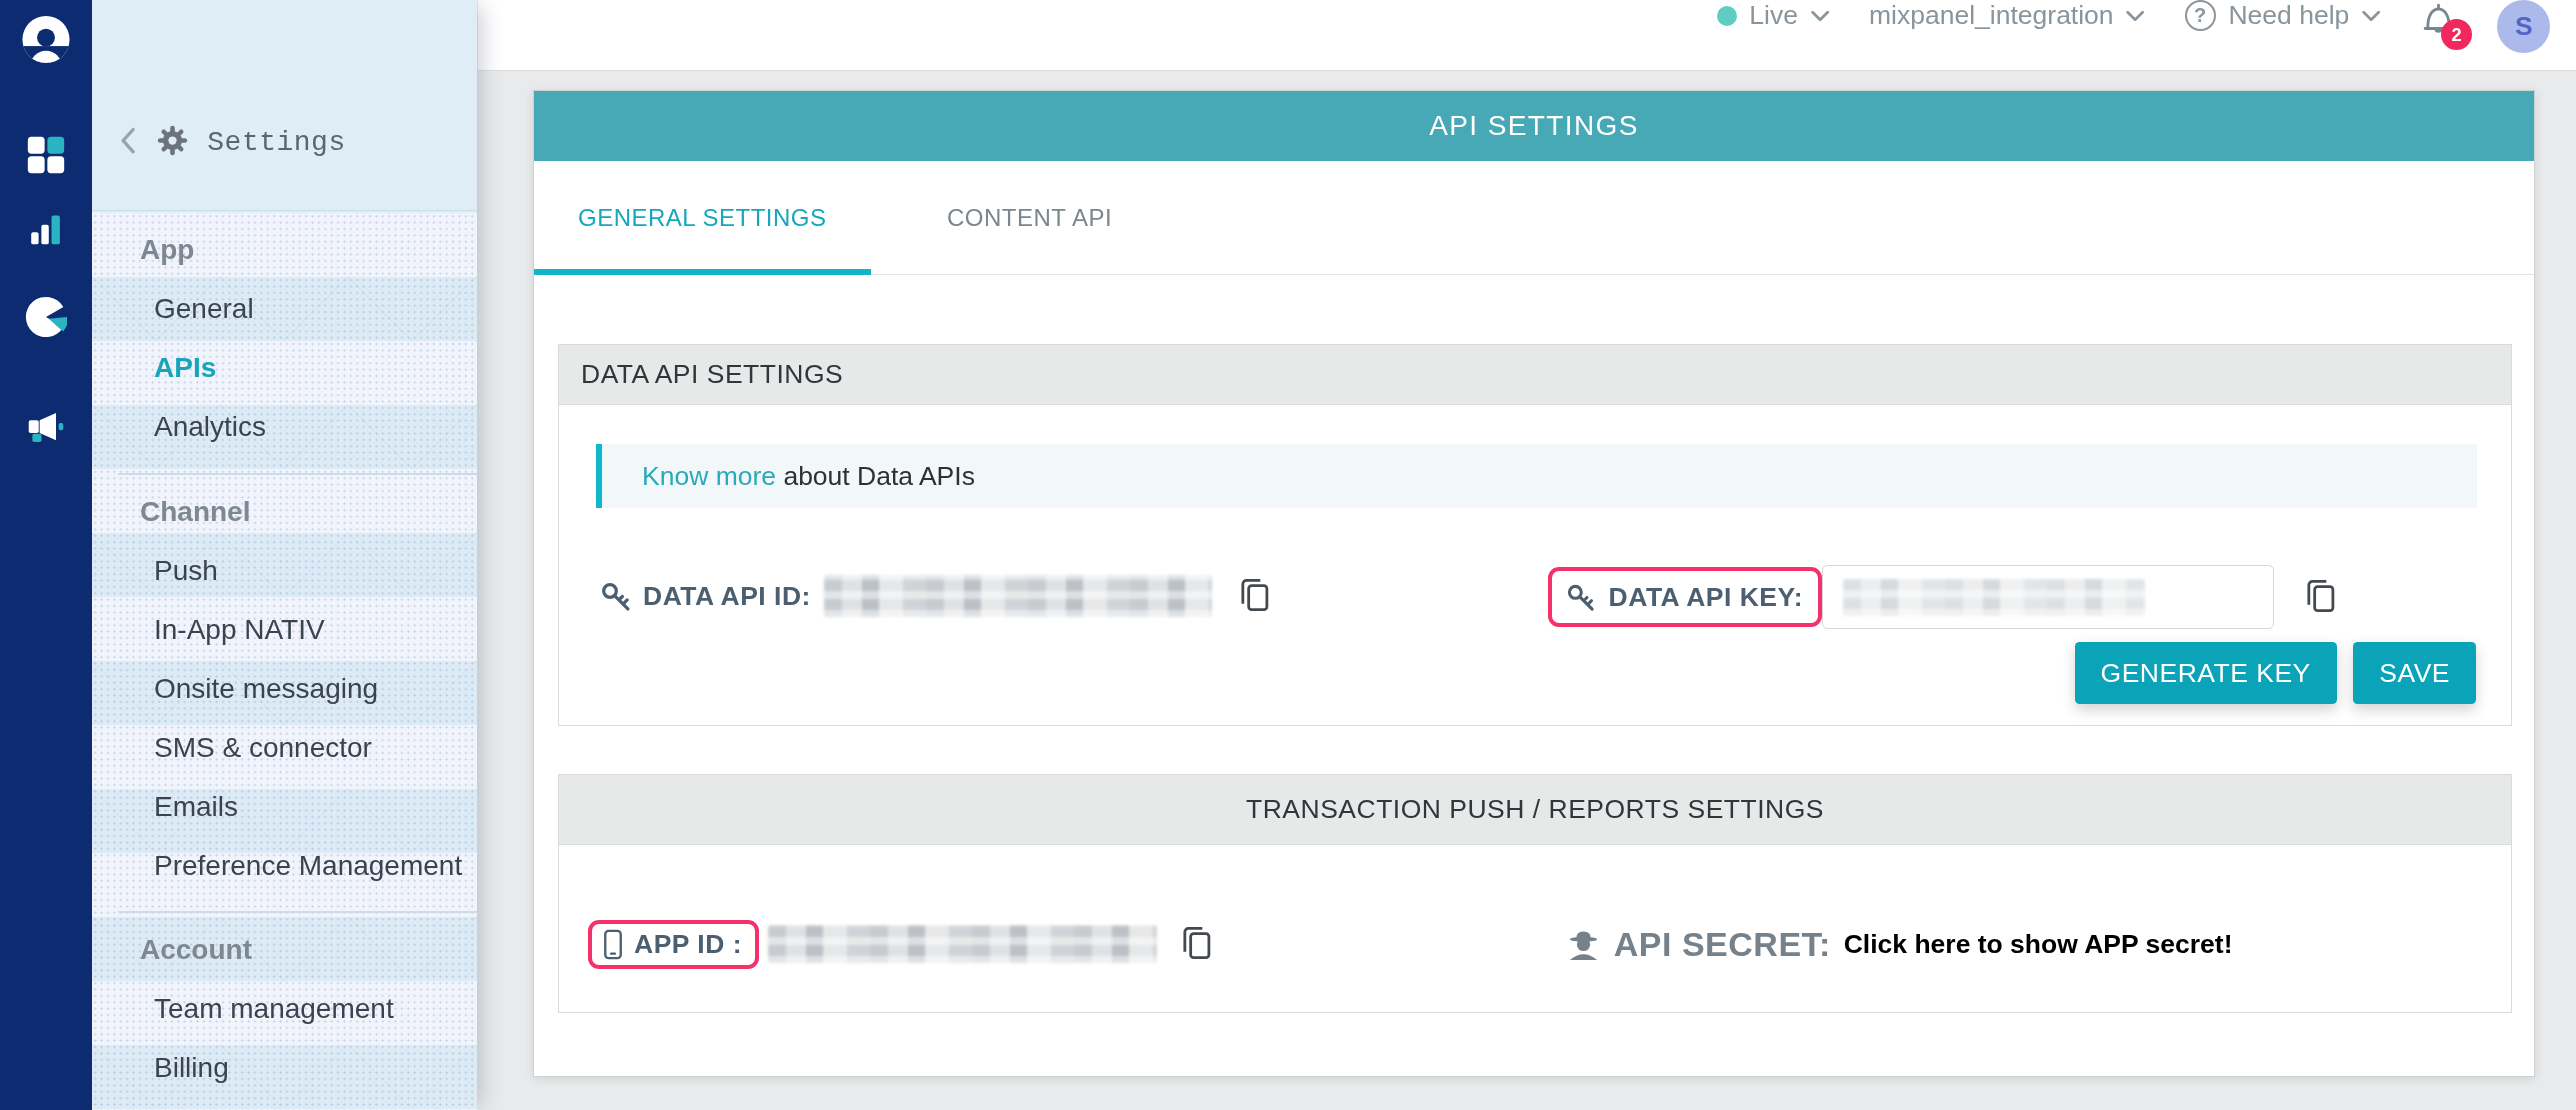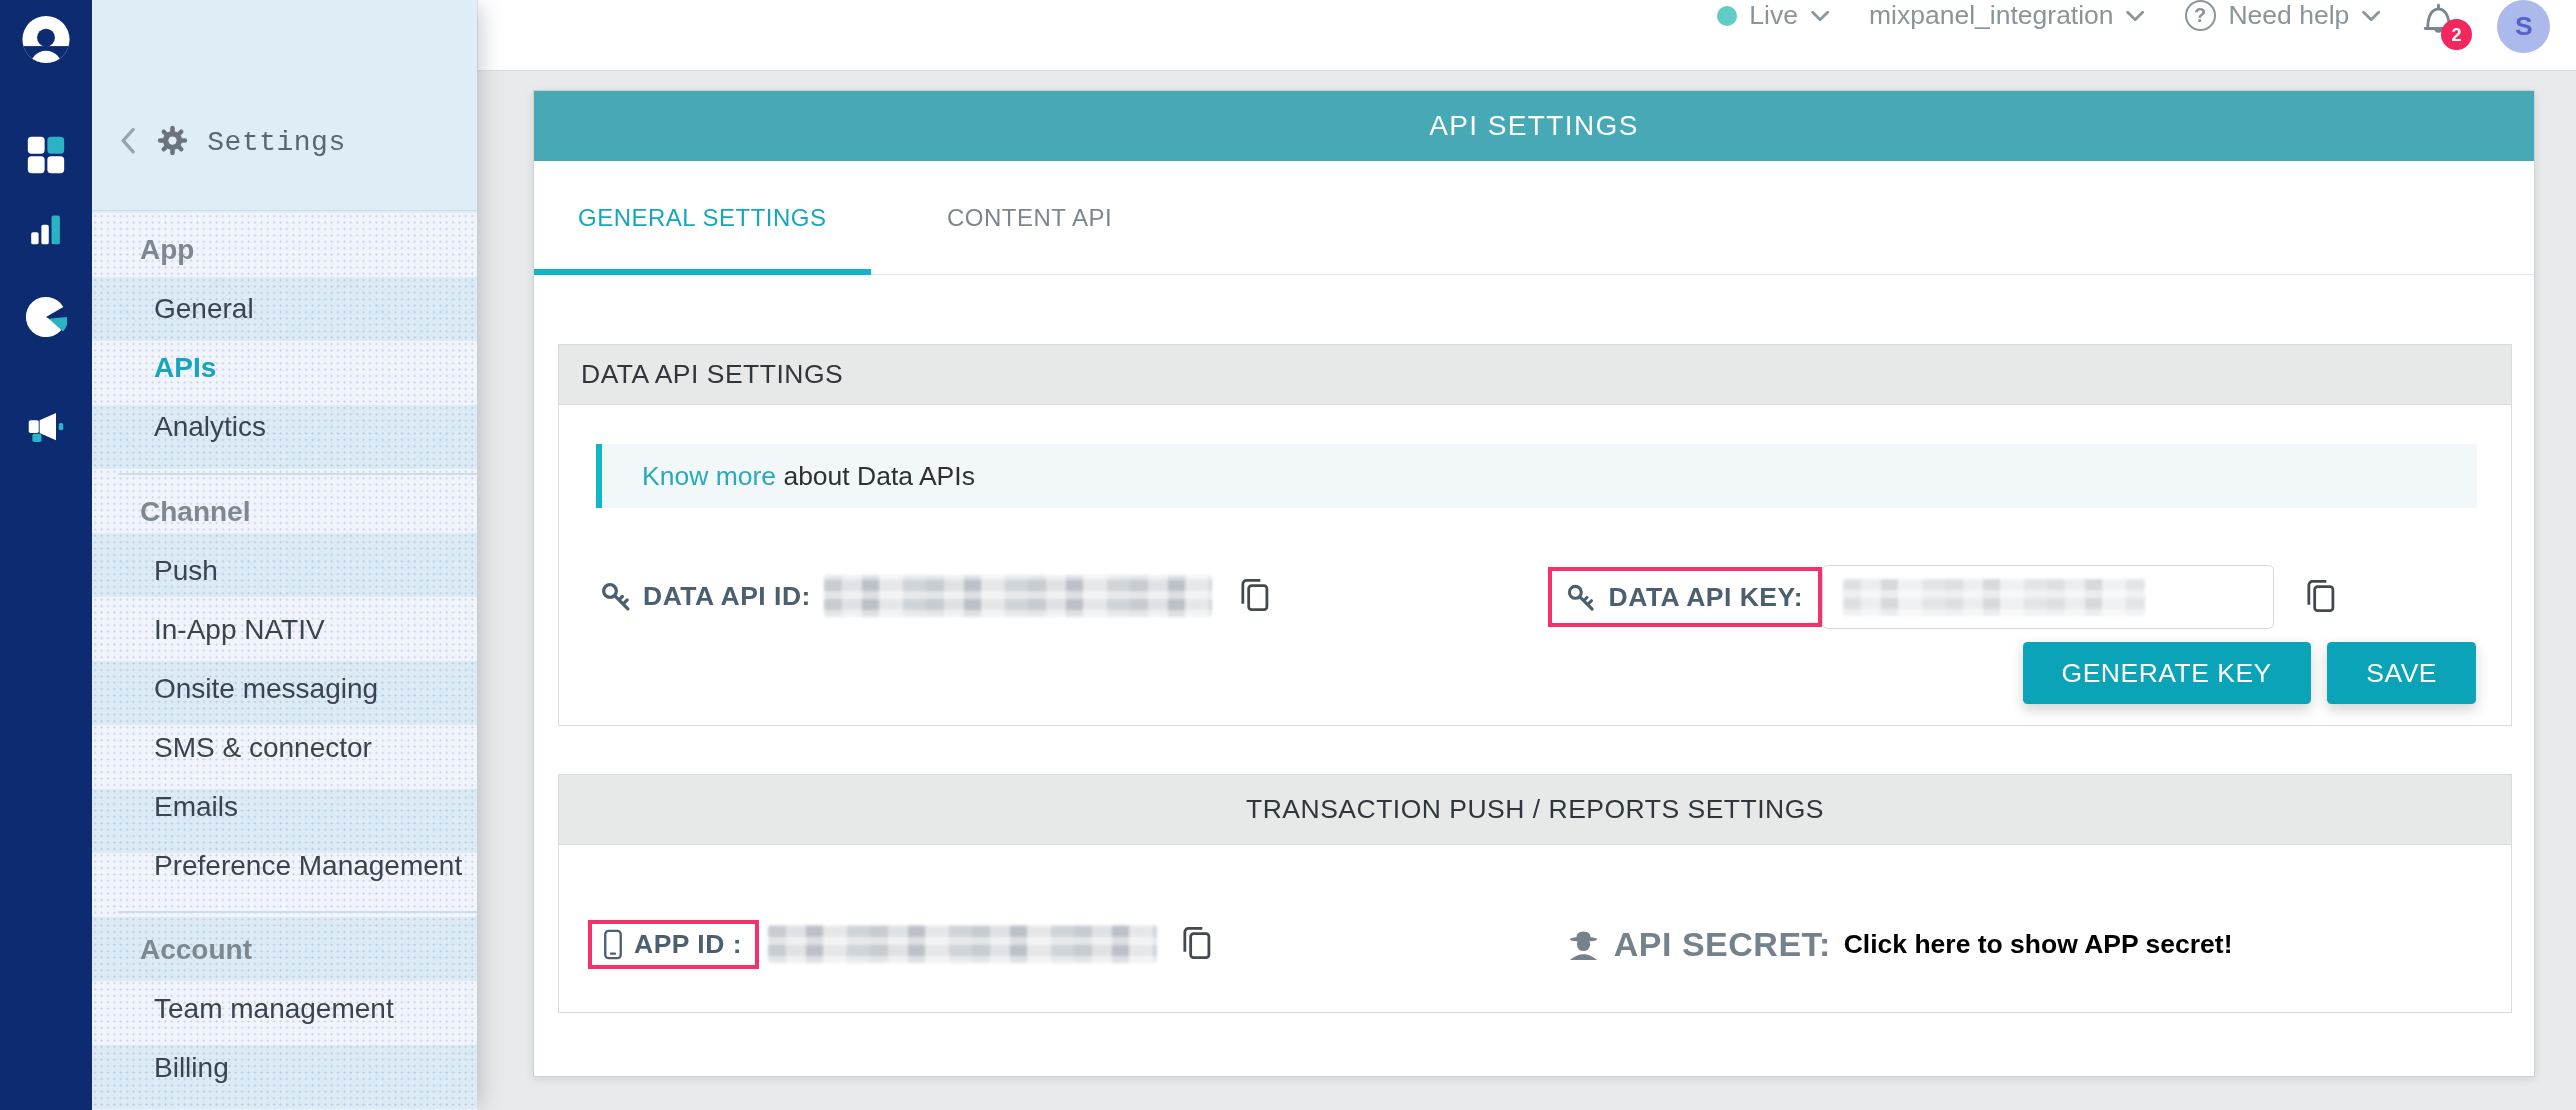--- a/index.html
+++ b/index.html
@@ -70,27 +70,27 @@
   .slate-label{font-size:26.5px;font-weight:bold;color:#4C5F70;letter-spacing:0.5px;white-space:nowrap;}
   .redact{border-radius:2.7px;opacity:.92;filter:blur(1.8px);
     background-image:
       repeating-linear-gradient(0deg, rgba(255,255,255,.5) 0 7.3px, rgba(0,0,0,0) 7.3px 18.3px),
       repeating-linear-gradient(90deg,#C3C8CD 0 18.3px,#DDE0E3 18.3px 38px,#B6BCC2 38px 55px,#E4E6E8 55px 79px,#CCD1D5 79px 102px);}
   .redact.light{opacity:.55;}
 
   .row-group{position:absolute;display:flex;align-items:center;}
   .r1-left{left:40px;top:221px;height:60px;}
   .r1-right{left:989px;top:218px;height:68px;}
-  .pink-box{border:4.6px solid #F5316C;border-radius:0;display:flex;align-items:center;box-sizing:border-box;}
+  .pink-box{border:4.6px solid #F5316C;border-radius:11px;display:flex;align-items:center;box-sizing:border-box;}
   .pink-key{height:60px;padding:0 14.6px 0 12.8px;gap:12.8px;}
   .pink-app{height:49px;padding:0 12.8px 0 11px;gap:11px;}
   .input-box{width:452px;height:64px;background:#fff;border:1.8px solid #D4D8DA;border-radius:5.5px;
     box-sizing:border-box;display:flex;align-items:center;padding-left:20px;cursor:text;}
   .btns{position:absolute;right:35px;top:297px;display:flex;gap:16.5px;}
-  .teal-btn{height:62px;padding:0 39px;background:#0BA3B8;color:#fff;border:none;border-radius:4.6px;
+  .teal-btn{height:62px;padding:0 26px;background:#0BA3B8;color:#fff;border:none;border-radius:4.6px;
     font-family:"Liberation Sans",sans-serif;font-size:26.5px;letter-spacing:0.5px;cursor:pointer;
     box-shadow:0 5.5px 12.8px rgba(40,40,40,.20);}
   .r2-left{left:29px;top:137px;height:64px;}
   .r2-right{left:1007px;top:145px;height:49px;gap:12.8px;}
   .gray-label{font-size:34px;font-weight:bold;color:#76828B;letter-spacing:0.5px;white-space:nowrap;}
   .teal-link{font-size:26.5px;font-weight:bold;color:#000000;white-space:nowrap;cursor:pointer;}
   .copy-icon{cursor:pointer;flex:none;}
 </style>
 </head>
 <body>

